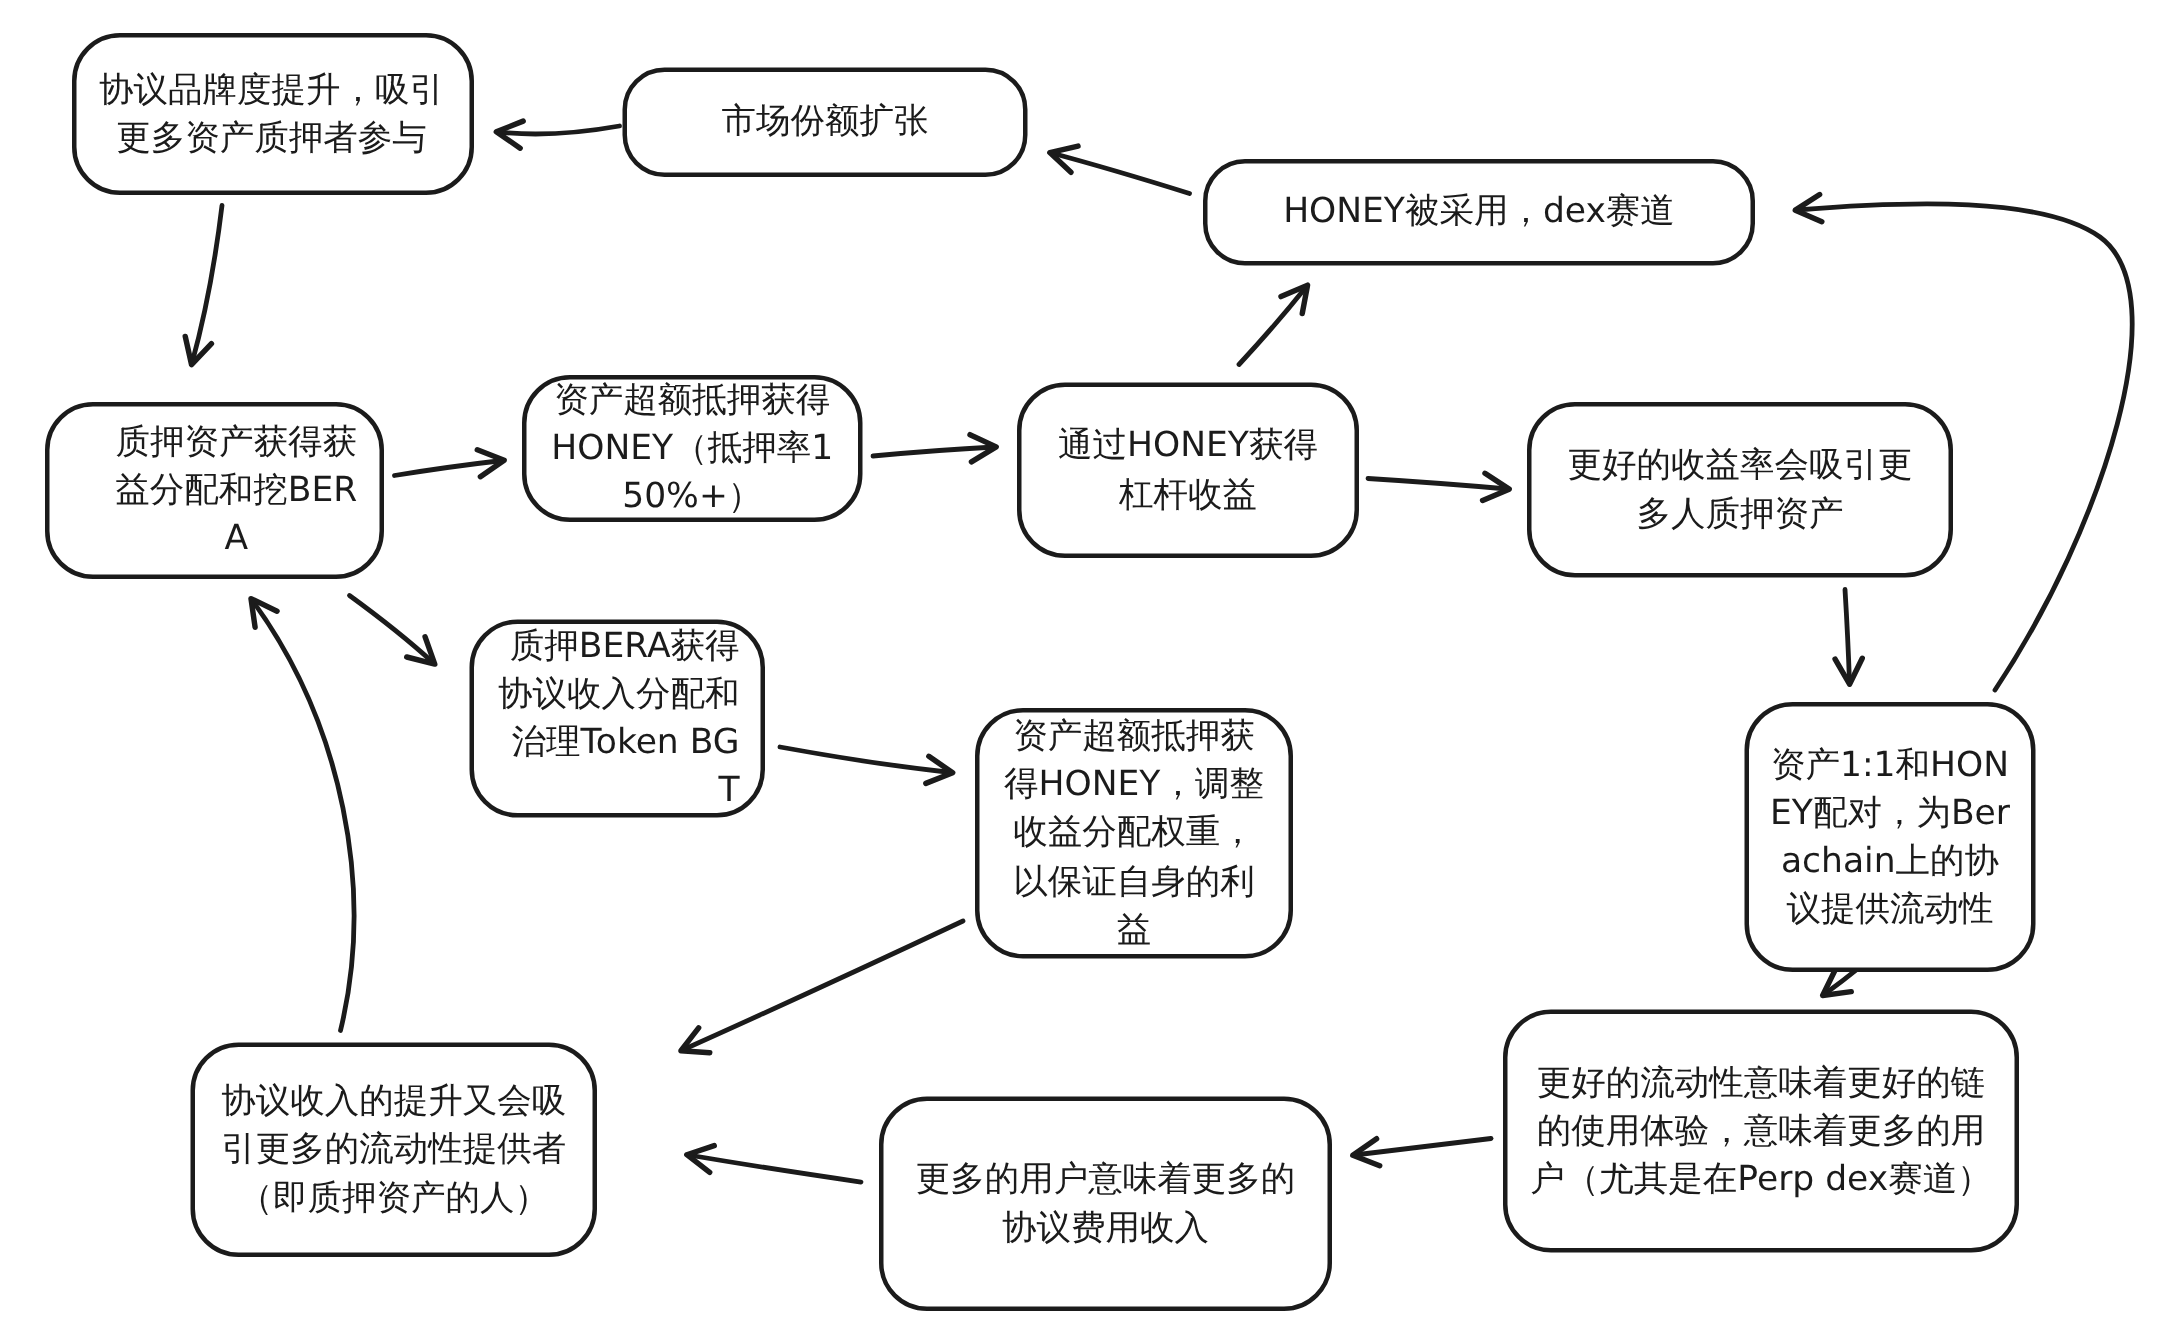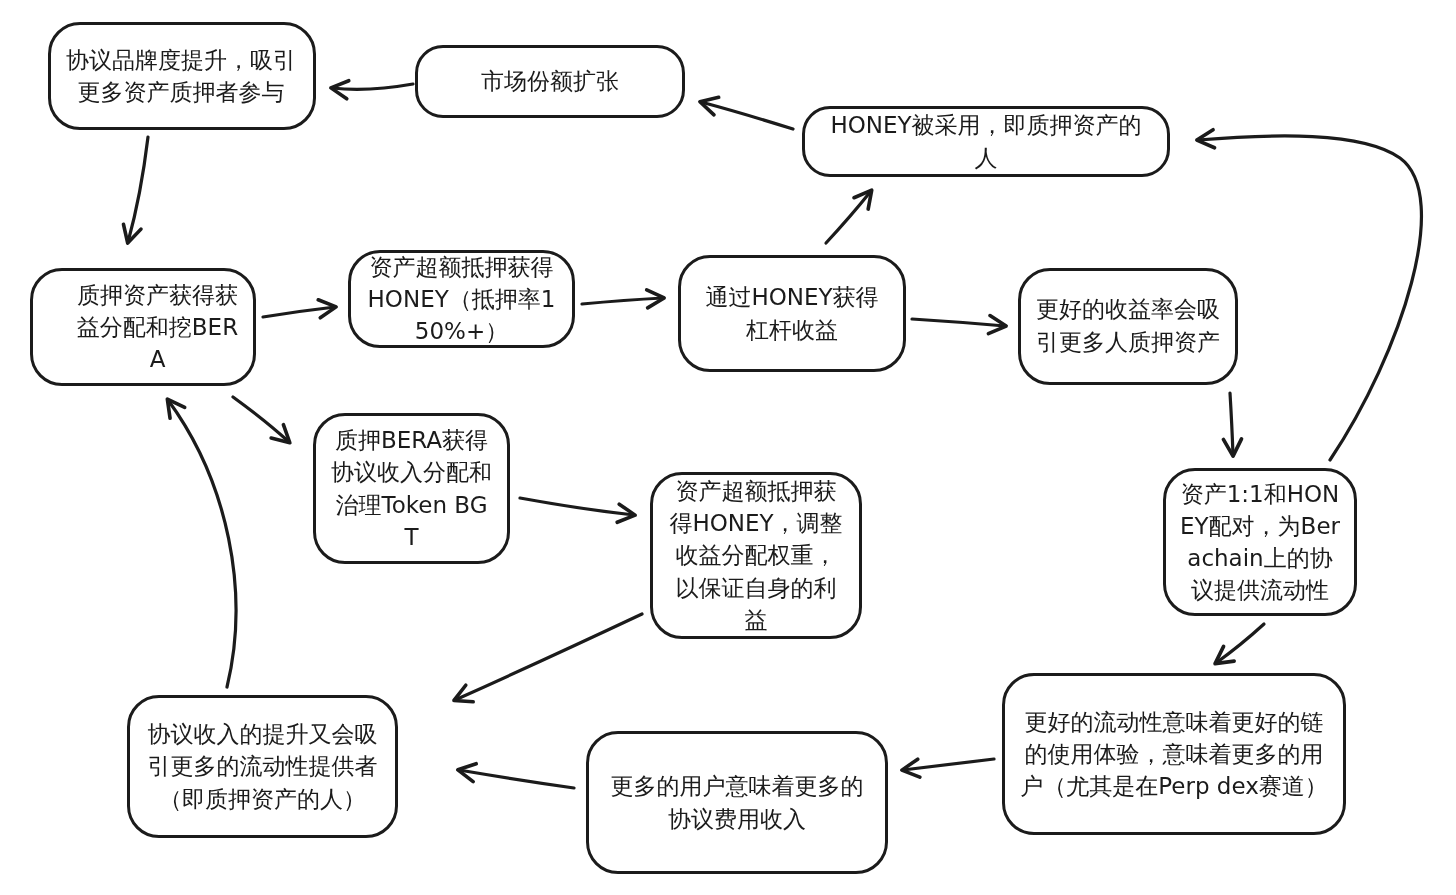--- a/index.html
+++ b/index.html
@@ -44,25 +44,25 @@
     border-radius: 50%;
     padding: 6px 10px;
   }
   
   #n-brand              { left: 48px;   top: 22px;  width: 268px; height: 108px; padding-left: 12px; }
   #n-market-share       { left: 415px;  top: 45px;  width: 270px; height: 73px;  }
   #n-honey-adopted      { left: 802px;  top: 106px; width: 368px; height: 71px;  }
   #n-stake-assets       { left: 30px;   top: 268px; width: 226px; height: 118px; padding-left: 43px; }
   #n-overcollateralize  { left: 348px;  top: 250px; width: 227px; height: 98px; }
   #n-leverage-yield     { left: 678px;  top: 255px; width: 228px; height: 117px; }
-  #n-better-yield       { left: 1018px; top: 268px; width: 220px; height: 117px; font-family: Liberation Serif, serif; }
-  #n-stake-bera         { left: 313px;  top: 413px; width: 197px; height: 151px; }
+  #n-better-yield       { left: 1018px; top: 268px; width: 284px; height: 117px; }
+  #n-stake-bera         { left: 313px;  top: 413px; width: 197px; height: 132px; text-align: right; }
   #n-stake-bgt          { left: 650px;  top: 472px; width: 212px; height: 167px; }
   #n-watermark          { left: 930px;  top: 455px; width: 157px; height: 107px; }
-  #n-pair-honey         { left: 1163px; top: 468px; width: 194px; height: 148px; }
+  #n-pair-honey         { left: 1163px; top: 468px; width: 194px; height: 180px; }
   #n-better-liquidity   { left: 1002px; top: 673px; width: 344px; height: 162px; }
   #n-more-users         { left: 586px;  top: 731px; width: 302px; height: 143px; }
   #n-protocol-revenue   { left: 127px;  top: 695px; width: 271px; height: 143px; }
 </style>
 </head>
 <body>
 
 <div class="canvas">
 
   <svg class="arrows" viewBox="0 0 1456 895" xmlns="http://www.w3.org/2000/svg" aria-hidden="true">
@@ -88,21 +88,21 @@
       <path d="M227 687 C250 592 228 482 168 400" marker-end="url(#ah)"></path>
       <path d="M233 397 Q266 421 289 442" marker-end="url(#ah)"></path>
       <path d="M520 498 Q580 509 634 515" marker-end="url(#ah)"></path>
     </g>
   </svg>
 
   <div class="node" id="n-brand">协议品牌度提升，吸引更多资产质押者参与</div>
 
   <div class="node slim" id="n-market-share">市场份额扩张</div>
 
-  <div class="node slim" id="n-honey-adopted">HONEY被采用，即质押资产的人</div>
+  <div class="node slim" id="n-honey-adopted">HONEY被采用，dex赛道</div>
 
   <div class="node" id="n-stake-assets">质押资产获得获益分配和挖BERA</div>
 
   <div class="node" id="n-overcollateralize">资产超额抵押获得HONEY（抵押率150%+）</div>
 
   <div class="node" id="n-leverage-yield">通过HONEY获得杠杆收益</div>
 
   <div class="node" id="n-better-yield">更好的收益率会吸引更多人质押资产</div>
 
   <div class="node" id="n-stake-bera">质押BERA获得协议收入分配和治理Token BGT</div>

